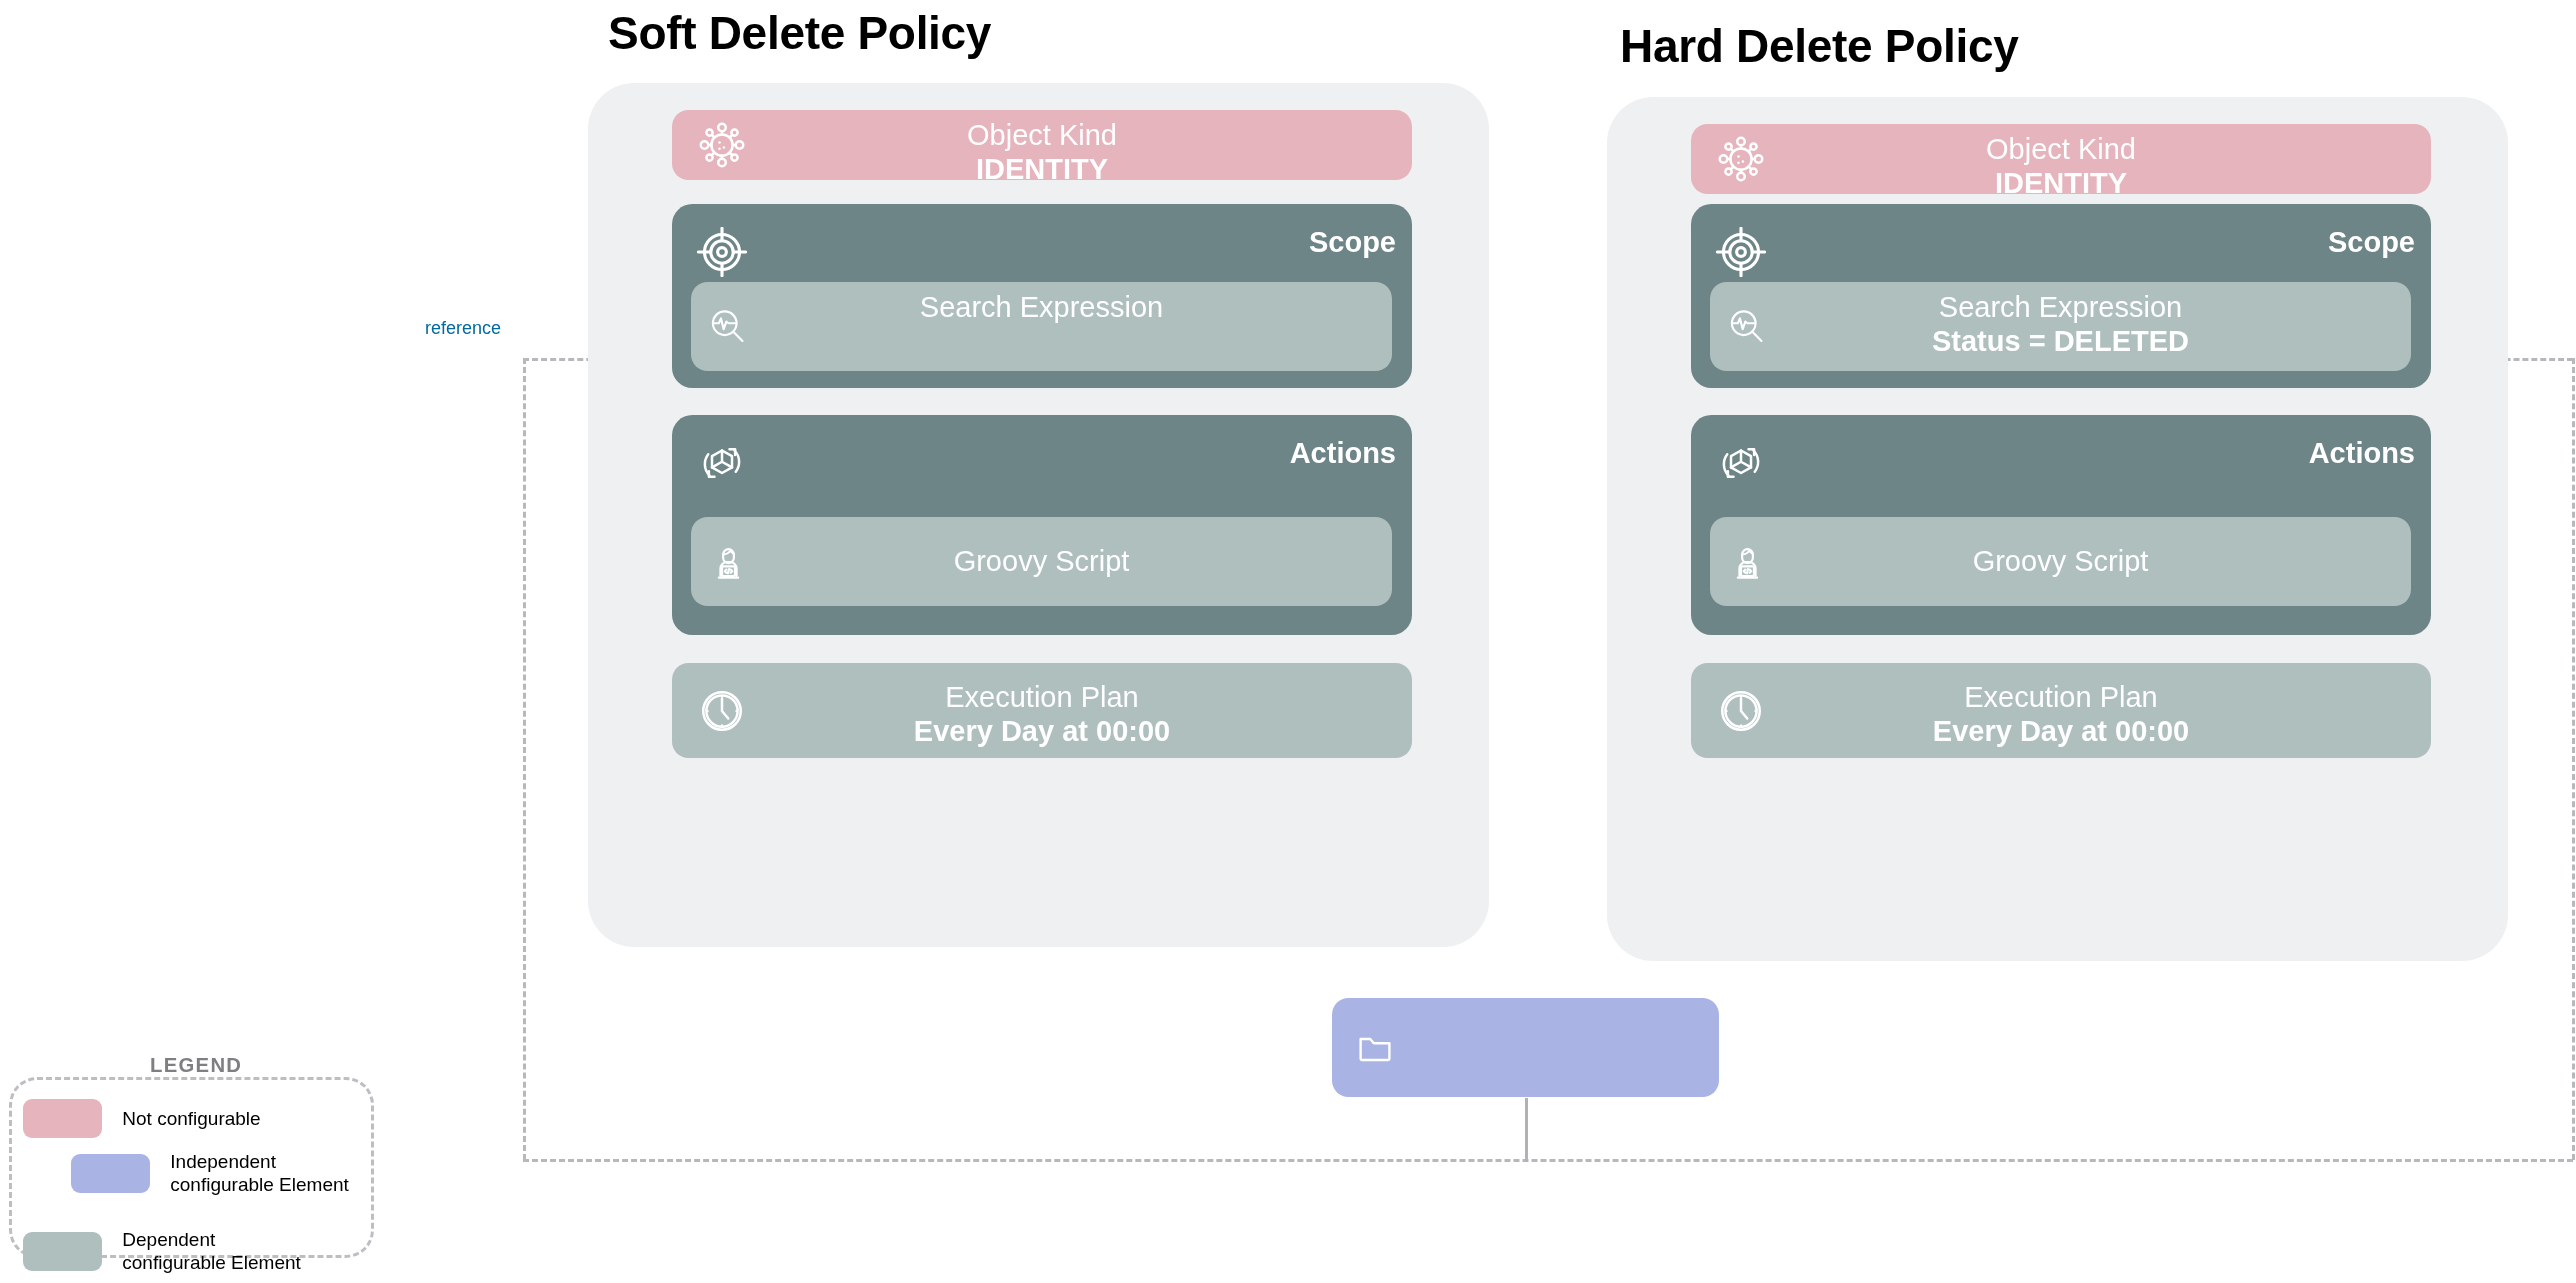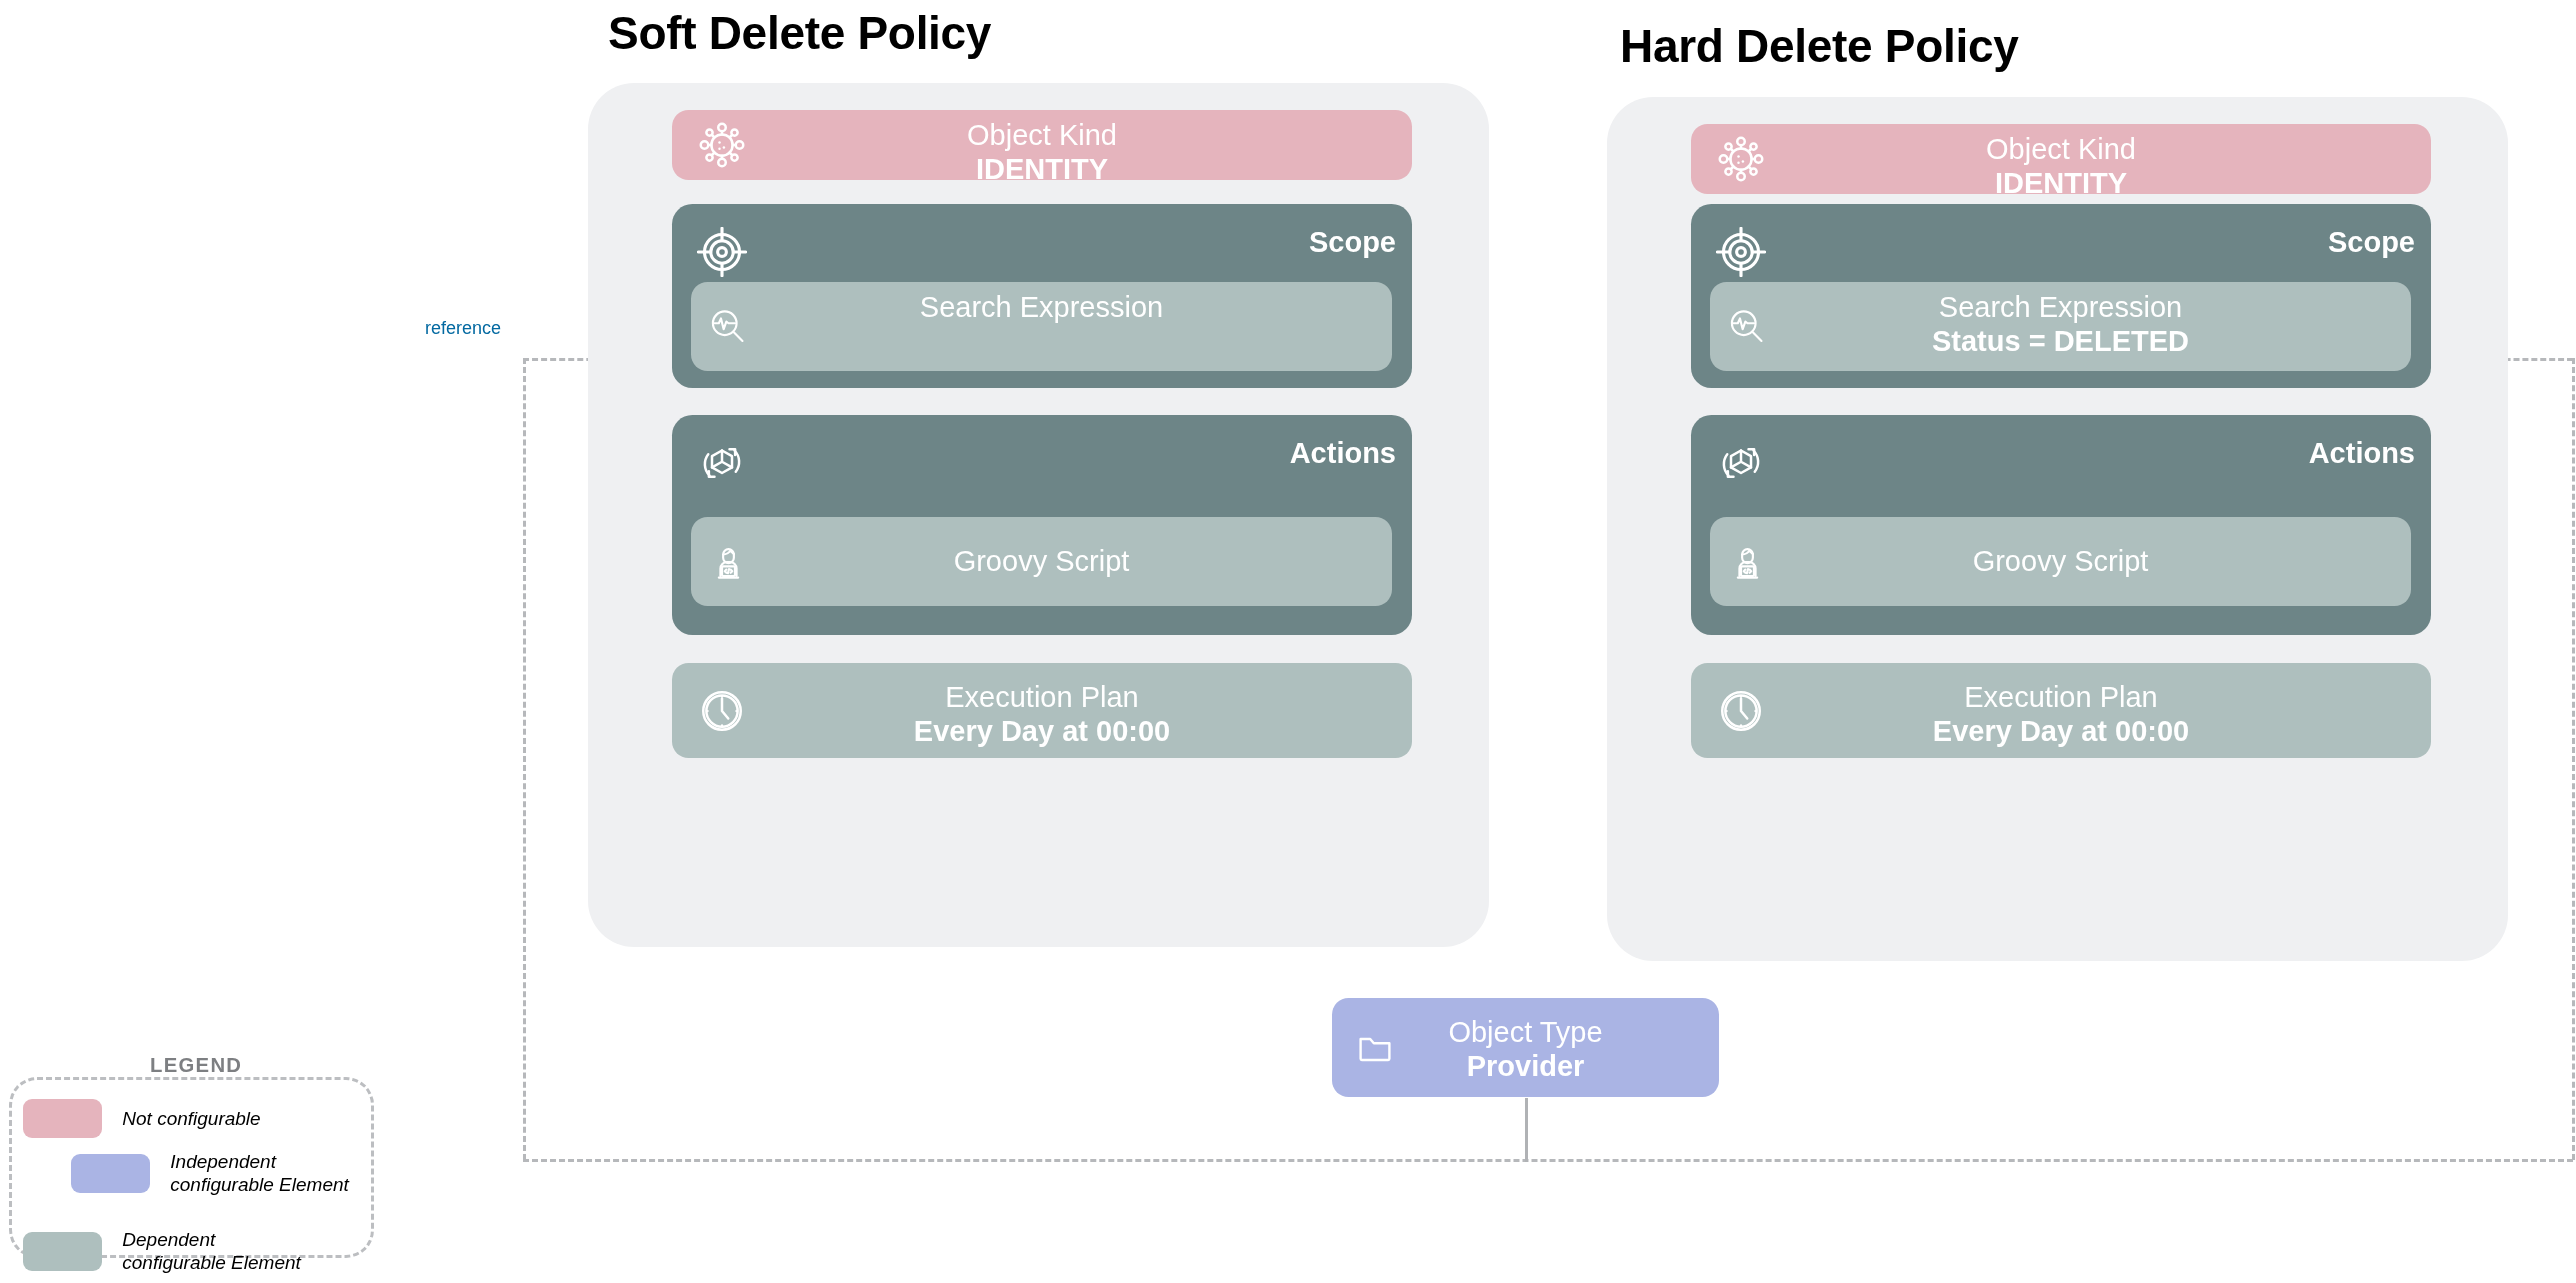--- a/index.html
+++ b/index.html
@@ -157,21 +157,20 @@
     color: #7d7f82;
     background: #ffffff;
     padding: 0 9px;
     z-index: 5;
   }
   .legend-row {
     position: absolute;
     left: 23px;
     display: flex;
     align-items: center;
-    font-style: italic;
   }
   .legend-swatch {
     width: 79px;
     height: 39px;
     border-radius: 9px;
     flex: 0 0 auto;
   }
   .legend-label {
     margin-left: 20.3px;
     font-size: 19px;
@@ -371,24 +370,20 @@
       <span class="card-title-regular">Execution Plan</span>
       <span class="card-title-bold">Every Day at 00:00</span>
     </div>
   </div>
 </div>
 
 <div class="card card-independent" style="left:1332px; top:998px; width:387px; height:99px;">
   <svg class="card-icon" viewBox="0 0 80 80" style="left:19px;width:48px;height:48px;">
     <path class="stroke-ico-thin" d="M16 58V25h16l6 7h26v26a2 2 0 0 1-2 2H18a2 2 0 0 1-2-2z"></path>
   </svg>
-  <div class="card-text" style="top:18px;">
-    <span class="card-title-regular">Object Type</span>
-    <span class="card-title-bold">Provider</span>
-  </div>
 </div>
 
 <div id="legend-box"></div>
 <div id="legend-title">LEGEND</div>
 
 <div class="legend-row" id="legend-row-0">
   <div class="legend-swatch" style="background:#e5b4bd;"></div>
   <div class="legend-label">Not configurable</div>
 </div>
 

